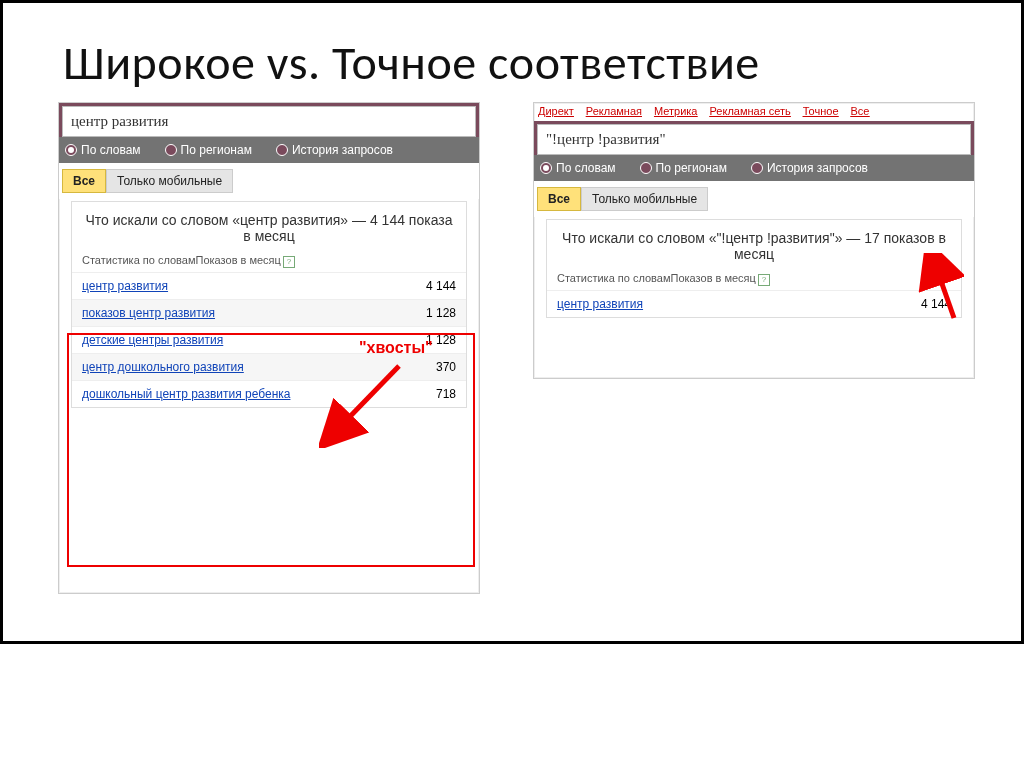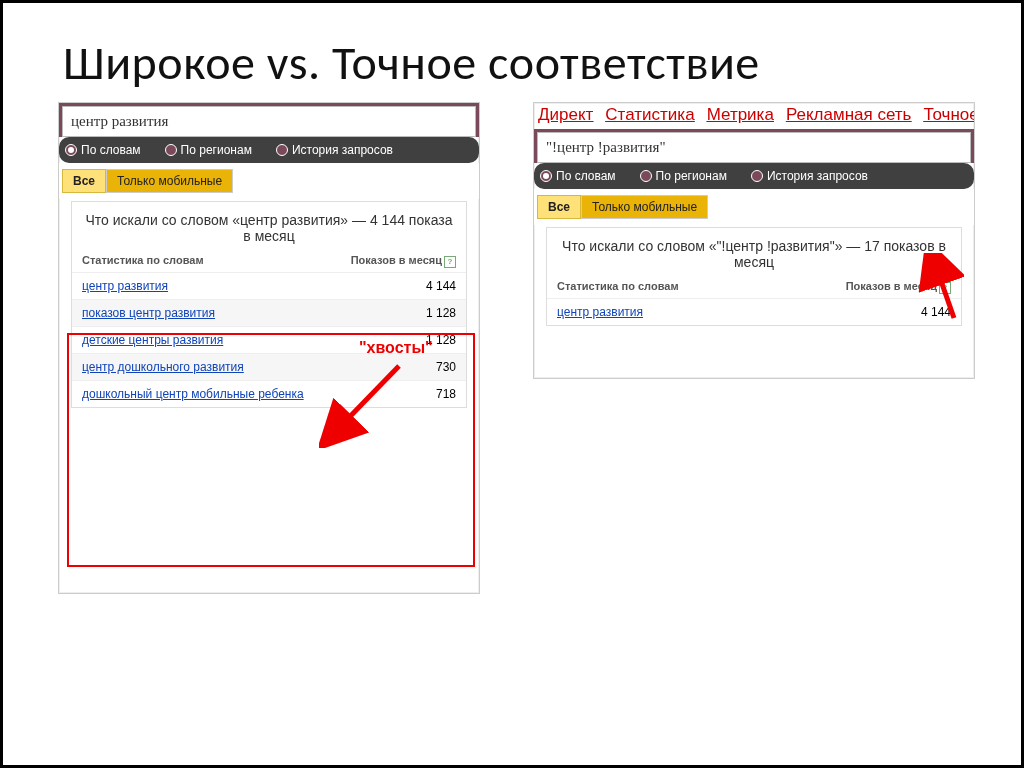--- a/index.html
+++ b/index.html
@@ -7,21 +7,21 @@
     padding: 0;
     width: 1024px;
     height: 768px;
     font-family: Arial, Helvetica, sans-serif;
     background: #fff;
     color: #222;
   }
   .slide {
     box-sizing: border-box;
     width: 1024px;
-    height: 768px;
+    height: 644px;
     border: 3px solid #000;
     position: relative;
     padding: 0;
   }
   .title {
     font-family: "Calibri Light", Calibri, Arial, sans-serif;
     font-size: 48px;
     font-weight: 400;
     color: #111;
     text-align: left;
@@ -59,27 +59,26 @@
   }
   .searchbox {
     background: #fff;
     border: 1px solid #bbb;
     padding: 6px 8px;
     font-size: 15px;
     font-family: "Times New Roman", serif;
     color: #333;
   }
   .radiobar {
-    background: #404040;
+    background: #737373;
     color: #fff;
     padding: 6px 6px;
     font-size: 12px;
     display: flex;
     gap: 24px;
-    border-radius: 10px;
   }
   .radiobar label {
     display: inline-flex;
     align-items: center;
     gap: 4px;
     font-family: Arial, sans-serif;
   }
   .radiobar .radio {
     width: 10px; height: 10px;
     border-radius: 50%;
@@ -101,21 +100,21 @@
   .tabs {
     background: #fff;
     padding: 6px 3px 6px 3px;
     font-size: 12px;
     display: flex;
     gap: 0;
   }
   .tab {
     padding: 4px 10px;
     border: 1px solid #ccc;
-    background: #eab308;
+    background: #e5e5e5;
     font-family: Arial, sans-serif;
   }
   .tab.active {
     background: #ffe17a;
     border-color: #d6b83e;
     font-weight: 700;
   }
 
   
   .resultbox {
@@ -125,23 +124,22 @@
   }
   .result-title {
     text-align: center;
     font-size: 14px;
     padding: 10px 12px 6px 12px;
     font-family: Arial, sans-serif;
     color: #333;
   }
   .table-head {
     display: flex;
-    justify-content: space-between;
     font-size: 11px;
-    font-weight: 700;
+    font-weight: 400;
     padding: 4px 10px 4px 10px;
     color: #555;
   }
   .table-head .help {
     display:inline-block;
     width:10px; height:10px;
     border:1px solid #7a7;
     color:#7a7;
     font-size:8px;
     line-height:10px;
@@ -180,21 +178,21 @@
     font-size: 16px;
     font-family: Arial, sans-serif;
   }
   .arrow {
     position: absolute;
     pointer-events: none;
   }
 
   
   .topnav {
-    font-size: 17px;
+    font-size: 11px;
     color: #c00;
     padding: 2px 4px 4px 4px;
     display: flex;
     gap: 12px;
     text-decoration: underline;
     white-space: nowrap;
     overflow: hidden;
   }
   .topnav span { text-decoration: underline; }
 
@@ -243,44 +241,44 @@
         <div class="row">
             <span class="kw-link">показов центр развития</span>
             <span class="num">1 128</span>
           </div>
         <div class="row">
             <span class="kw-link">детские центры развития</span>
             <span class="num">1 128</span>
           </div>
         <div class="row">
             <span class="kw-link">центр дошкольного развития</span>
-            <span class="num">730</span>
-          </div>
-        <div class="row">
-            <span class="kw-link">дошкольный центр мобильные ребенка</span>
+            <span class="num">370</span>
+          </div>
+        <div class="row">
+            <span class="kw-link">дошкольный центр развития ребенка</span>
             <span class="num">718</span>
           </div>
       </div>
 
       <div class="red-box" style="left:8px; top:230px; width:404px; height:230px;"></div>
       <div class="red-label" style="left:300px; top:236px;">"хвосты"</div>
       <svg class="arrow" style="left:260px; top:255px; width:90px; height:90px;" viewBox="0 0 90 90">
         <defs>
           <marker id="ah1" markerWidth="10" markerHeight="10" refX="5" refY="5" orient="auto">
             <path d="M0,0 L10,5 L0,10 Z" fill="#e00"></path>
           </marker>
         </defs>
         <line x1="80" y1="8" x2="15" y2="75" stroke="#e00" stroke-width="5" marker-end="url(#ah1)"></line>
       </svg>
     </div>
 
     <div class="panel panel-right">
       <div class="topnav">
         <span>Директ</span>
-        <span>Статистика</span>
+        <span>Рекламная</span>
         <span>Метрика</span>
         <span>Рекламная сеть</span>
         <span>Точное</span>
         <span>Все</span>
       </div>
       <div class="searchbox-wrap">
         <div class="searchbox">"!центр !развития"</div>
       </div>
       <div class="radiobar">
         <label>

